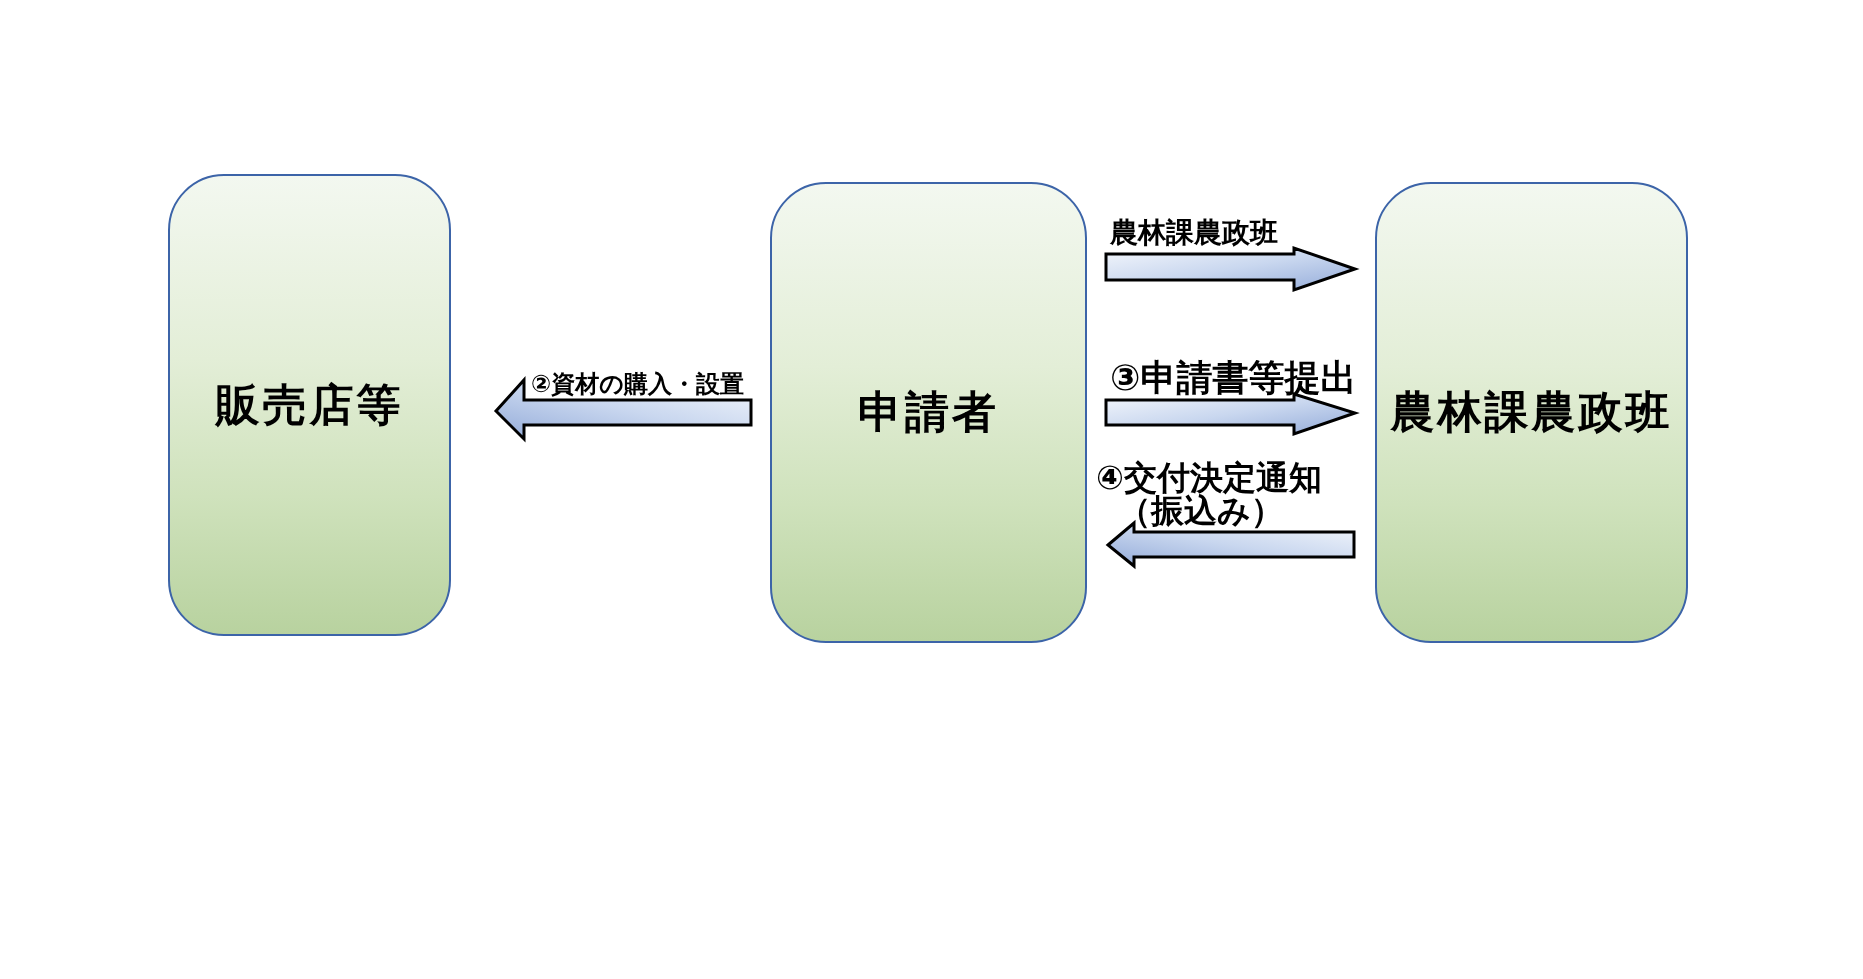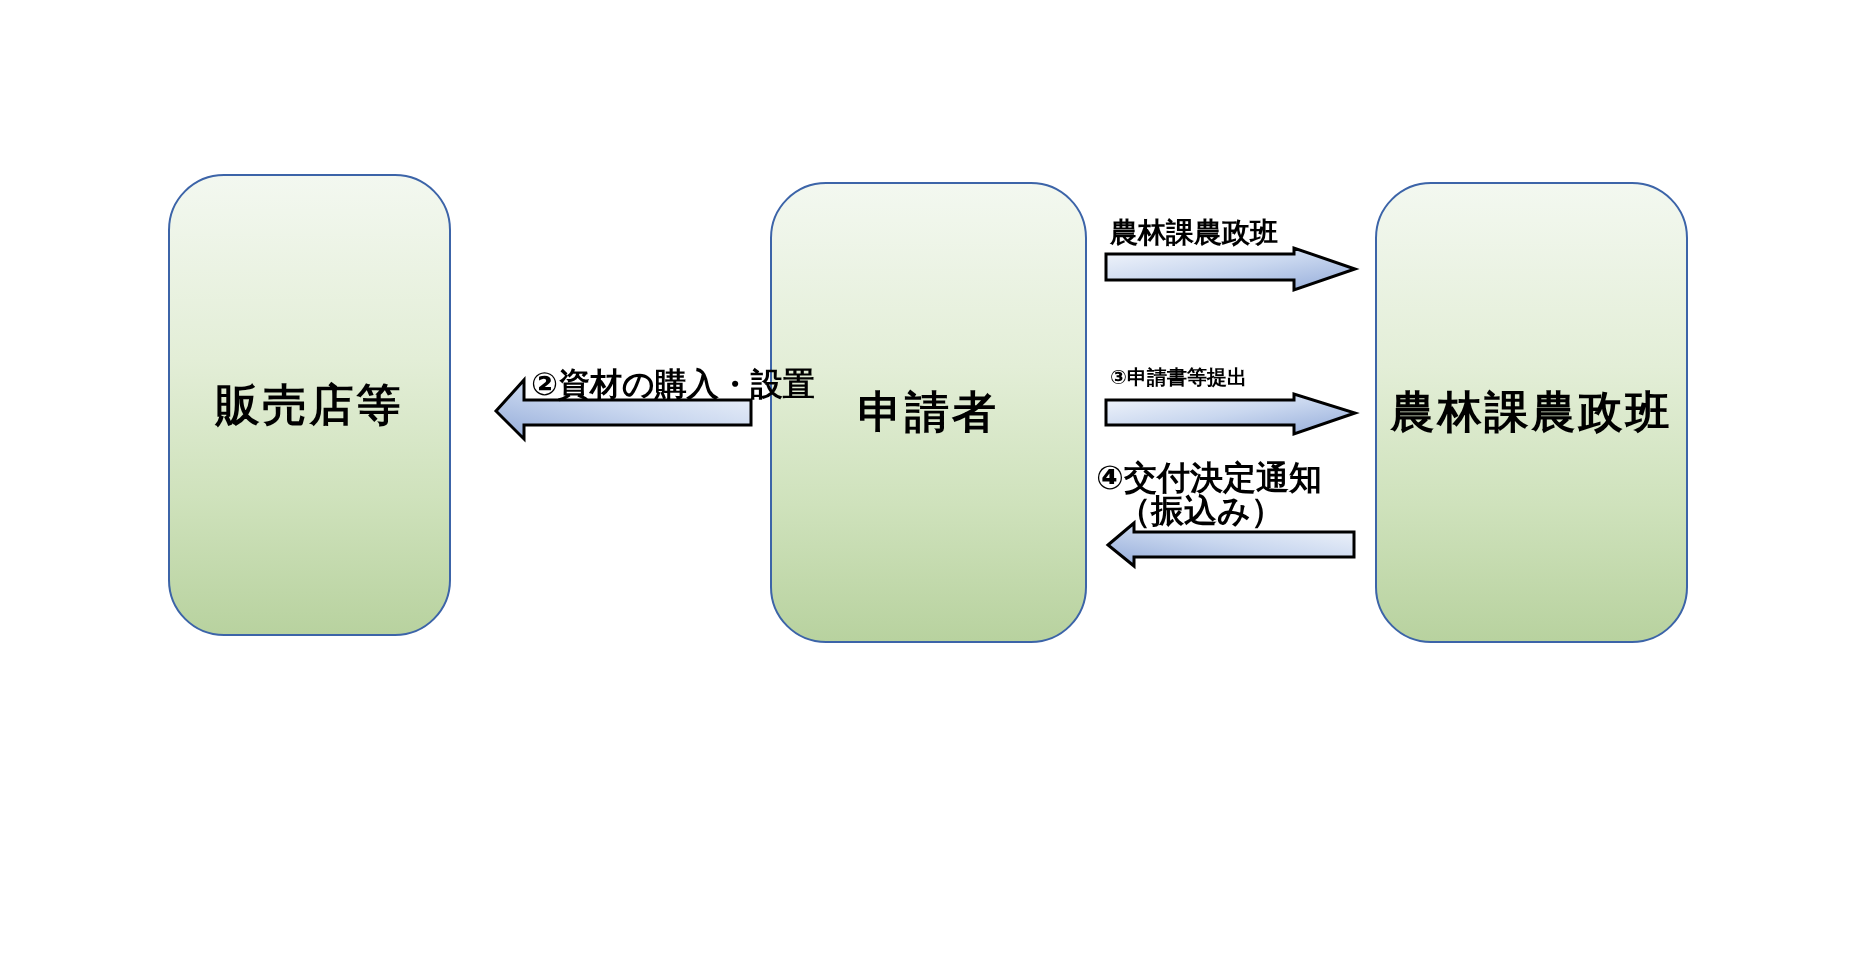--- a/index.html
+++ b/index.html
@@ -43,22 +43,22 @@
   #arrow4-svg { left: 1106px; top: 521px; }
 
   .arrow-label {
     position: absolute;
     font-weight: 600;
     color: #000000;
     white-space: nowrap;
     line-height: 33px;
   }
   #arrow1-label { left: 1110px; top: 216px; font-size: 28px; }
-  #arrow2-label { left: 531px;  top: 370px; font-size: 32px; line-height: 29px; }
-  #arrow3-label { left: 1110px; top: 361px; font-size: 20px; }
+  #arrow2-label { left: 531px;  top: 370px; font-size: 24px; line-height: 29px; }
+  #arrow3-label { left: 1110px; top: 361px; font-size: 36px; }
   #arrow4-label { left: 1096px; top: 461px; font-size: 33px; }
   .label-line { display: block; }
   .label-line.indent { padding-left: 22px; }
 </style>
 </head>
 <body>
 
 <div class="canvas">
 
   <div class="node" id="box-seller">

